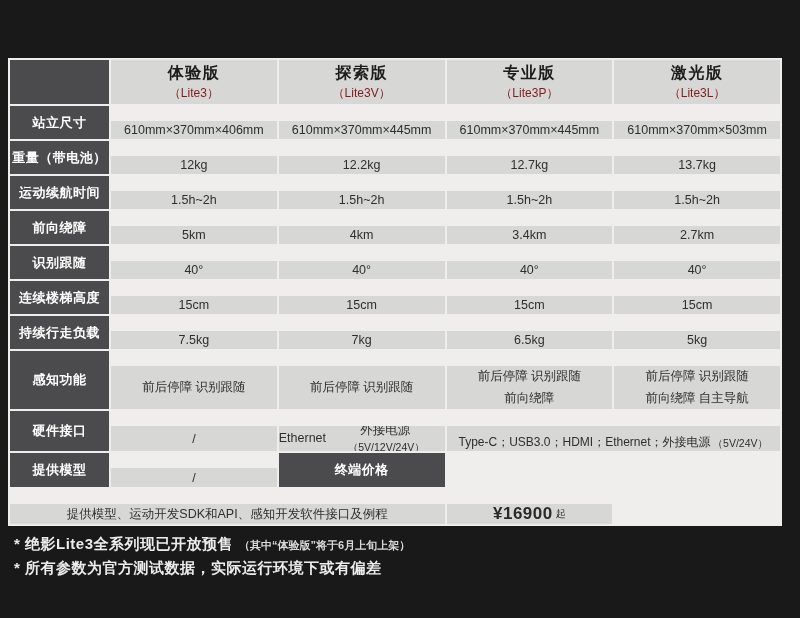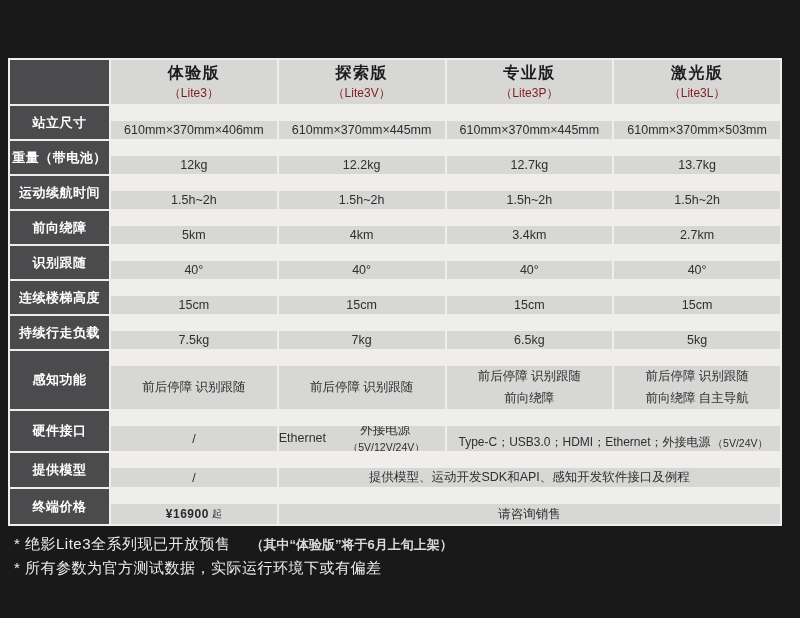--- a/index.html
+++ b/index.html
@@ -31,26 +31,26 @@
   .head, .data { background: var(--cell-bg, #d7d7d6); }
   .head { flex-direction: column; gap: 1px; }
   .head-title { font-size: 16px; font-weight: bold; color: #1c1c1c; letter-spacing: 1.5px; }
   .head-sub { font-size: 12px; color: #7f1d1d; }
   .data { font-size: 12.5px; color: #2f2f2f; margin-top: 15px; }
   .pre { white-space: pre-line; line-height: 1.7; }
   .stack { flex-direction: row; line-height: 1.35; }
   .small { font-size: 10.5px; margin-left: 2px; }
   .span2 { grid-column: span 2; font-size: 12px; align-items: flex-end; }
   .span3 { grid-column: span 3; }
-  .price-main { font-size: 12px; font-weight: bold; color: #2a2a2a; letter-spacing: 0.5px; }
+  .price-main { font-size: 17px; font-weight: bold; color: #2a2a2a; letter-spacing: 0.5px; }
   .price-suffix { font-size: 10px; margin-left: 3px; color: #2a2a2a; }
   .footnotes { position: absolute; left: 14px; top: 535px; color: #ececec; }
   .footnote { height: 24px; display: flex; align-items: baseline; }
-  .fn-main { font-size: 15px; font-weight: normal; letter-spacing: 0.5px; }
-  .fn-small { font-size: 13px; font-weight: bold; margin-left: 20px; color: #dadada; }
+  .fn-main { font-size: 15px; font-weight: bold; letter-spacing: 0.5px; }
+  .fn-small { font-size: 11px; font-weight: bold; margin-left: 6px; color: #dadada; }
 </style>
 </head>
 <body>
 
 <div class="spec-table">
 
   <div class="cell corner"></div>
   <div class="cell head">
     <div class="head-title">体验版</div>
     <div class="head-sub">（Lite3）</div>
@@ -126,23 +126,23 @@
       <span>外接电源</span><span class="small">（5V/12V/24V）</span>
     </div>
   </div>
   <div class="cell data span2">
     <span>Type-C；USB3.0；HDMI；Ethernet；外接电源</span>
       <span class="small">（5V/24V）</span>
   </div>
 
   <div class="cell label">提供模型</div>
   <div class="cell data">/</div>
+  <div class="cell label">终端价格</div>
+
   <div class="cell data span3">提供模型、运动开发SDK和API、感知开发软件接口及例程</div>
-
-  <div class="cell label">终端价格</div>
   <div class="cell data">
     <span class="price-main">¥16900</span>
       <span class="price-suffix">起</span>
   </div>
   <div class="cell data span3">请咨询销售</div>
 
 </div>
 
 <div class="footnotes">
   <div class="footnote">

